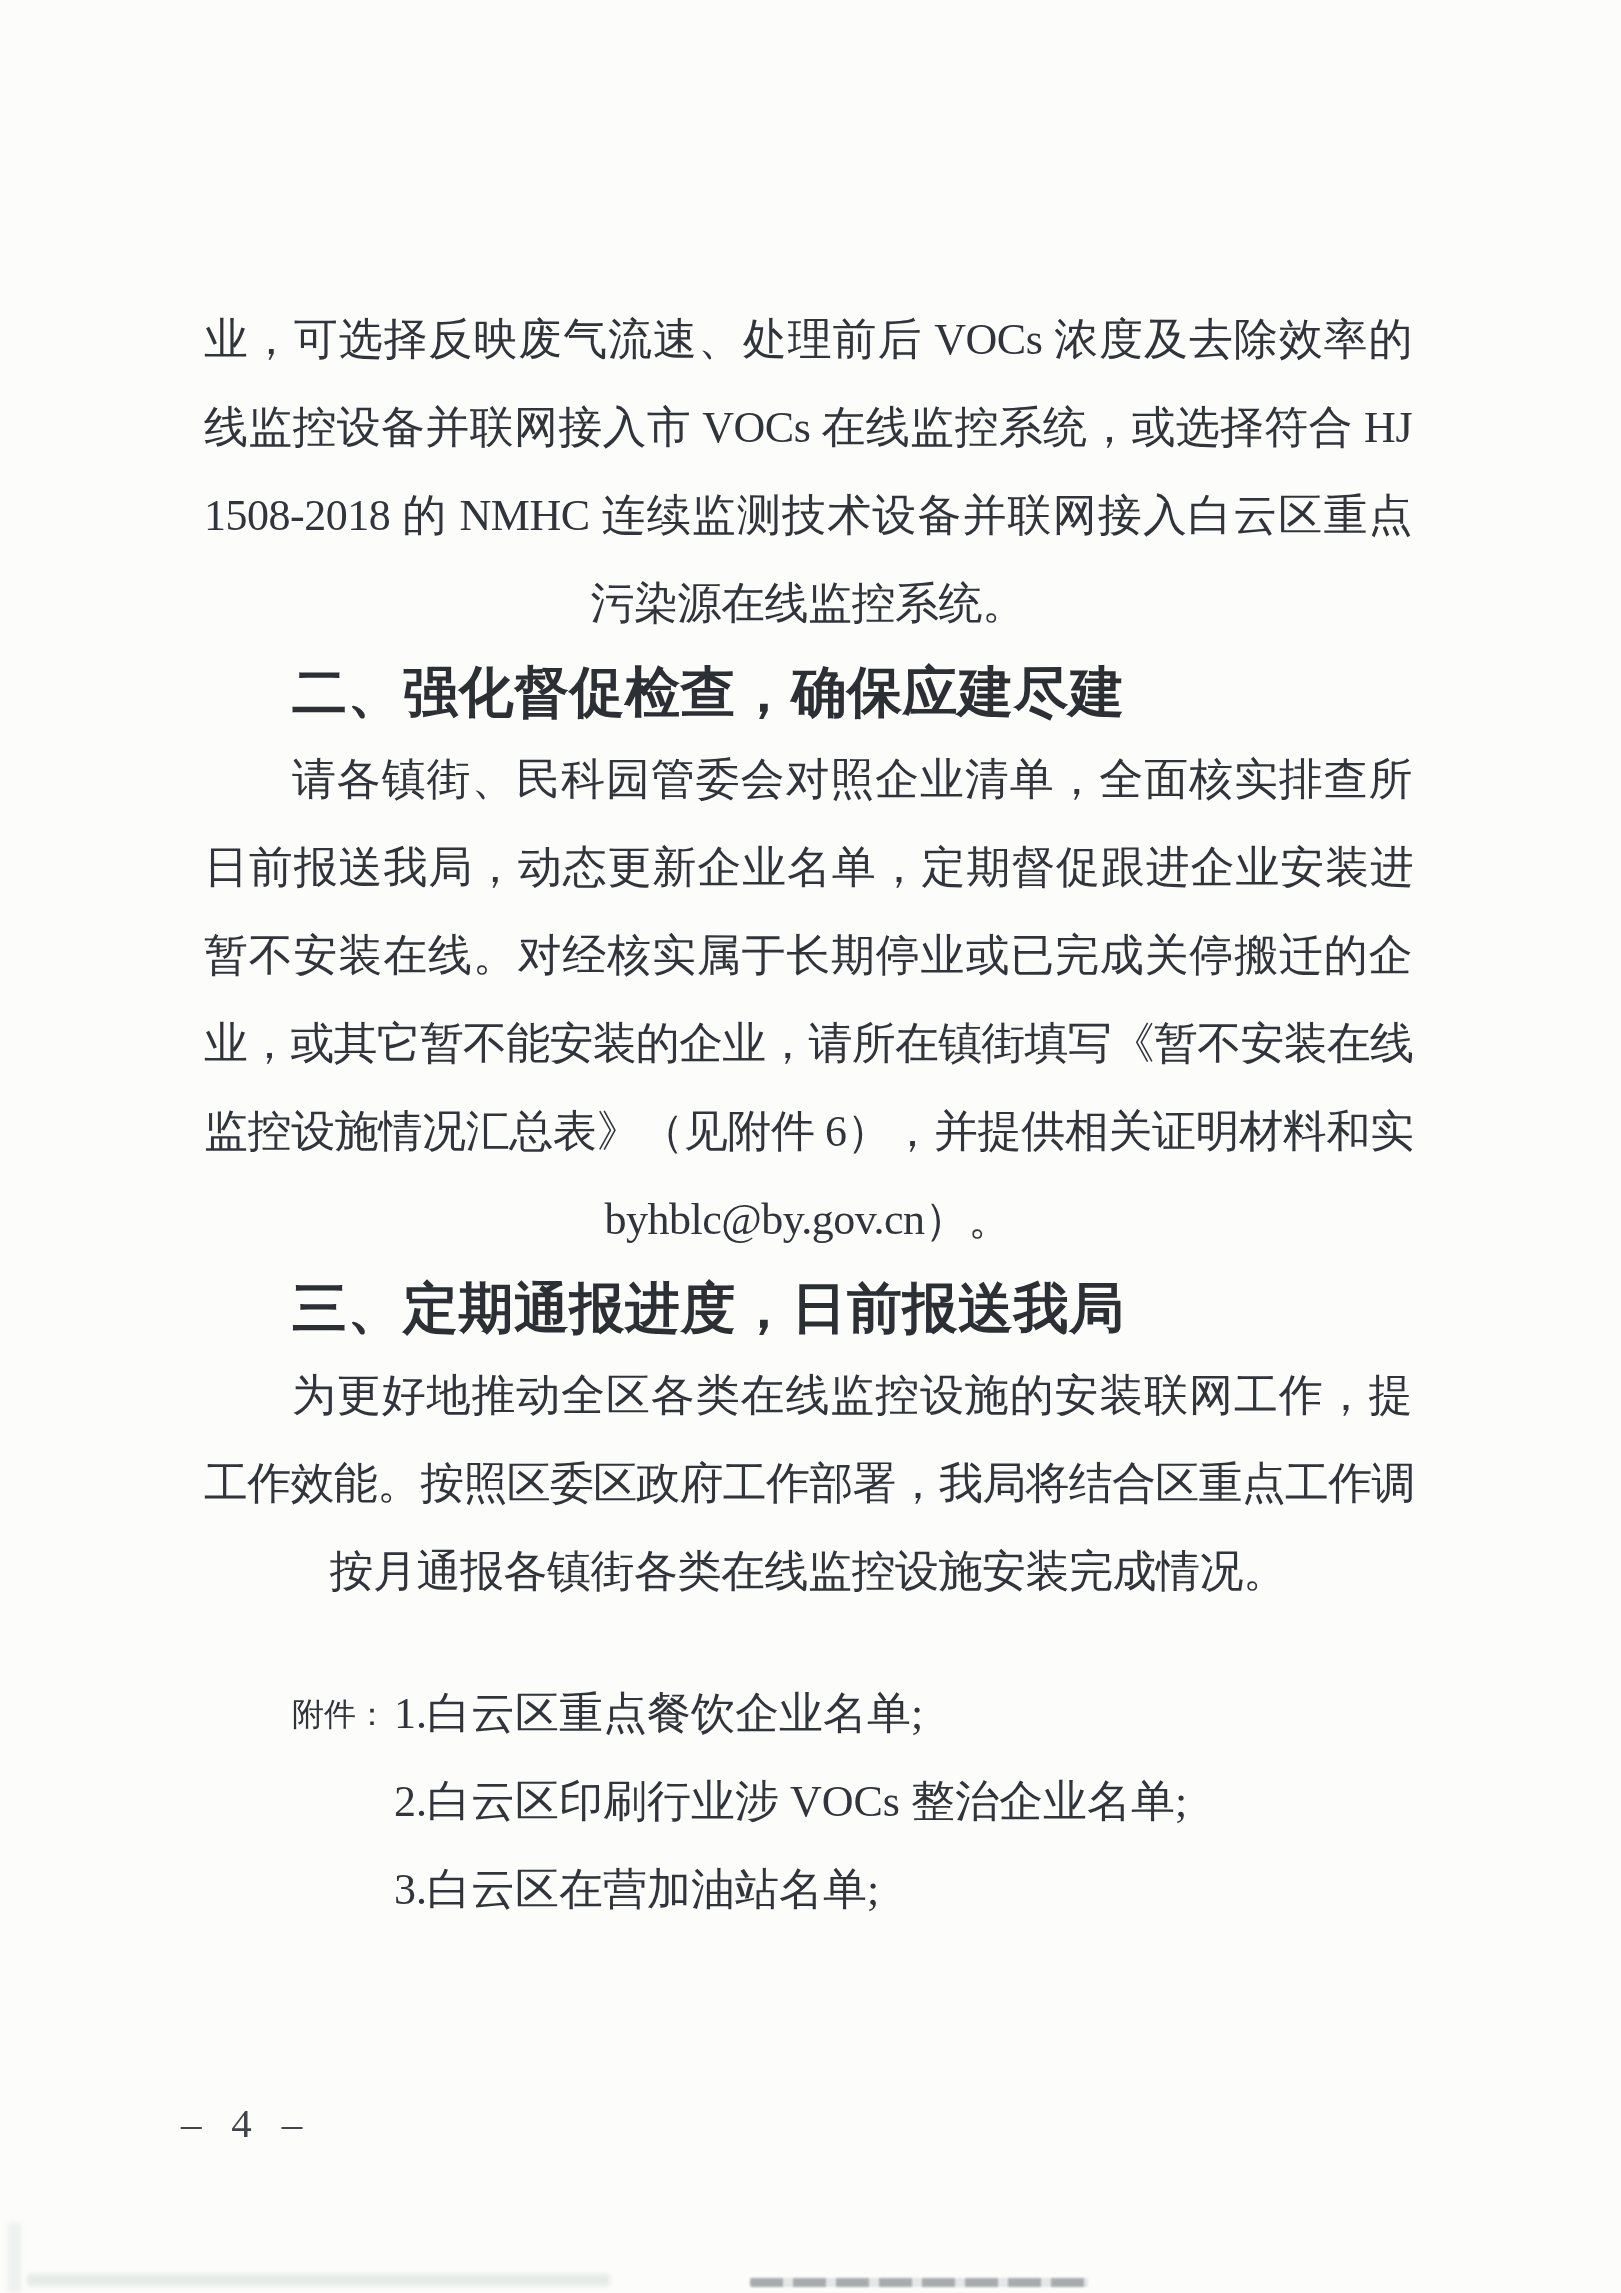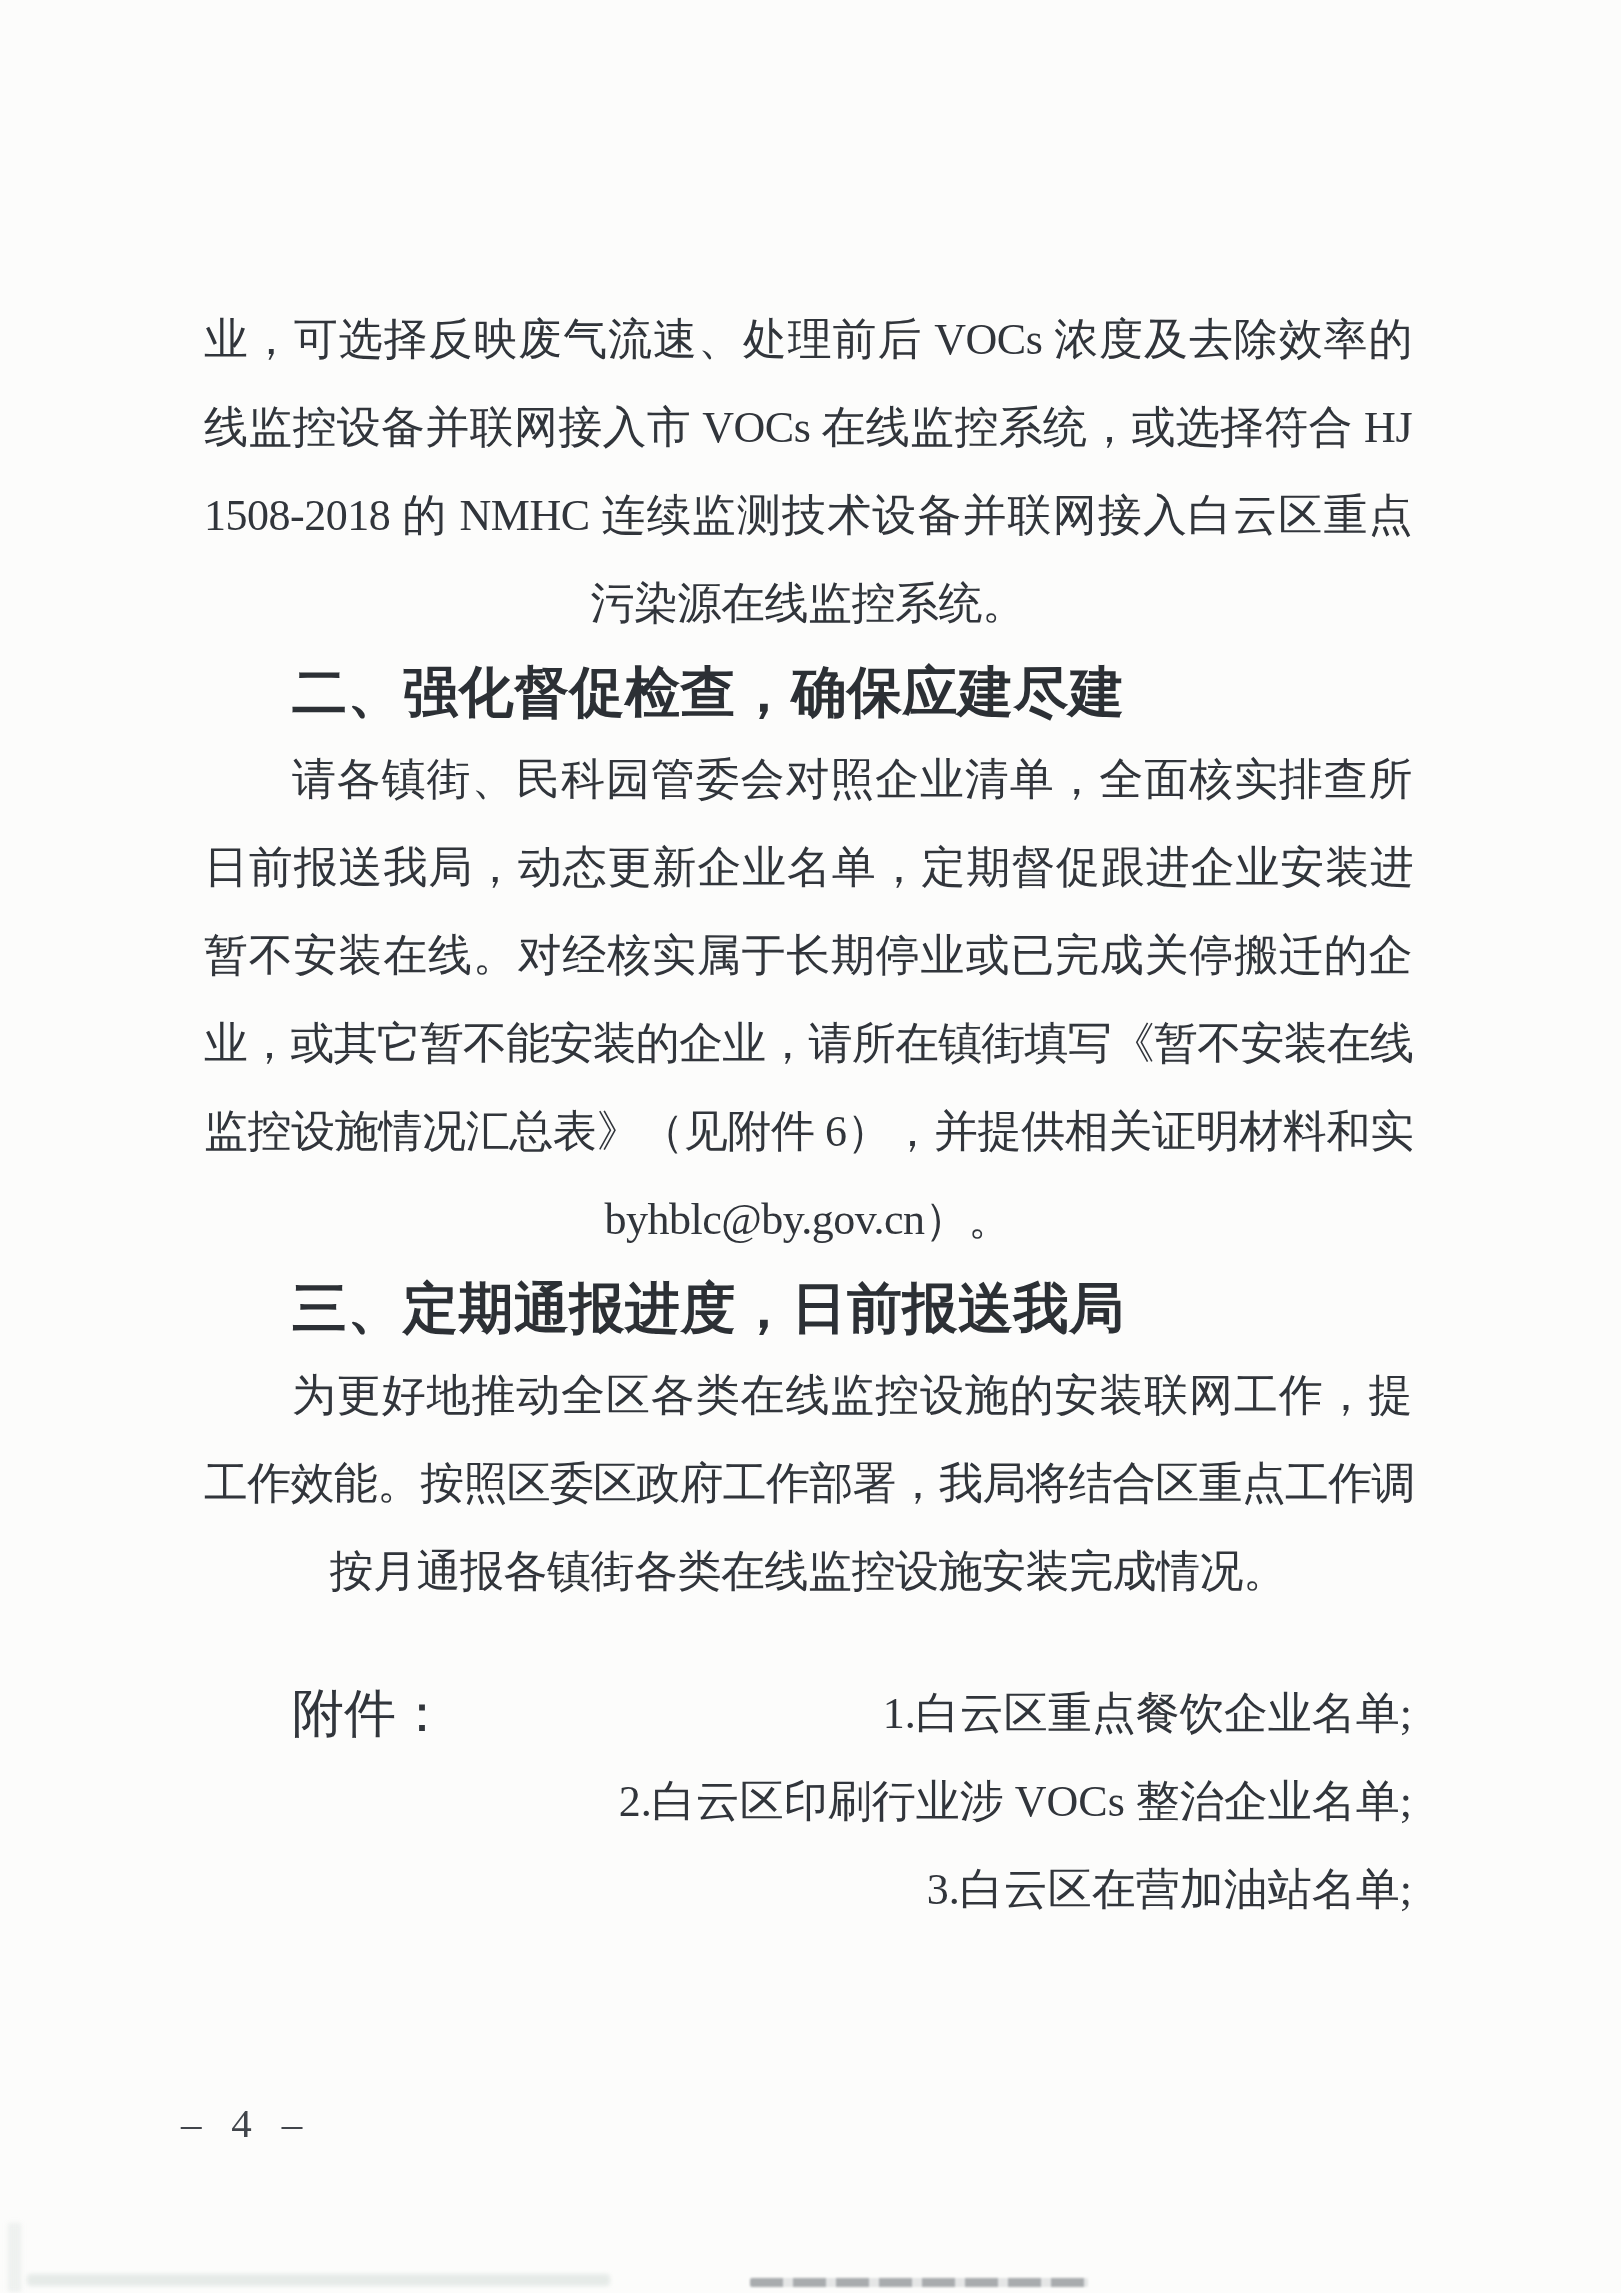--- a/index.html
+++ b/index.html
@@ -51,32 +51,31 @@
     letter-spacing: 0.5px;
     overflow: hidden;
   }
 
   .attach {
     display: flex;
     margin-top: 54px;
     margin-left: 88px;
   }
   .attach-label {
-    font-size: 52px;
+    font-size: 32px;
     line-height: 88px;
     white-space: nowrap;
     margin-right: 5.9px;
   }
   .attach-items { flex: 1; }
   .attach-item {
     font-size: 44px;
     line-height: 88px;
     height: 88px;
     overflow: hidden;
-    text-align: right;
   }
 
   .page-number {
     position: absolute;
     left: 181px;
     top: 2099px;
     font-size: 41px;
     letter-spacing: 9.8px;
     color: #41454b;
     font-family: "Liberation Serif", serif;

